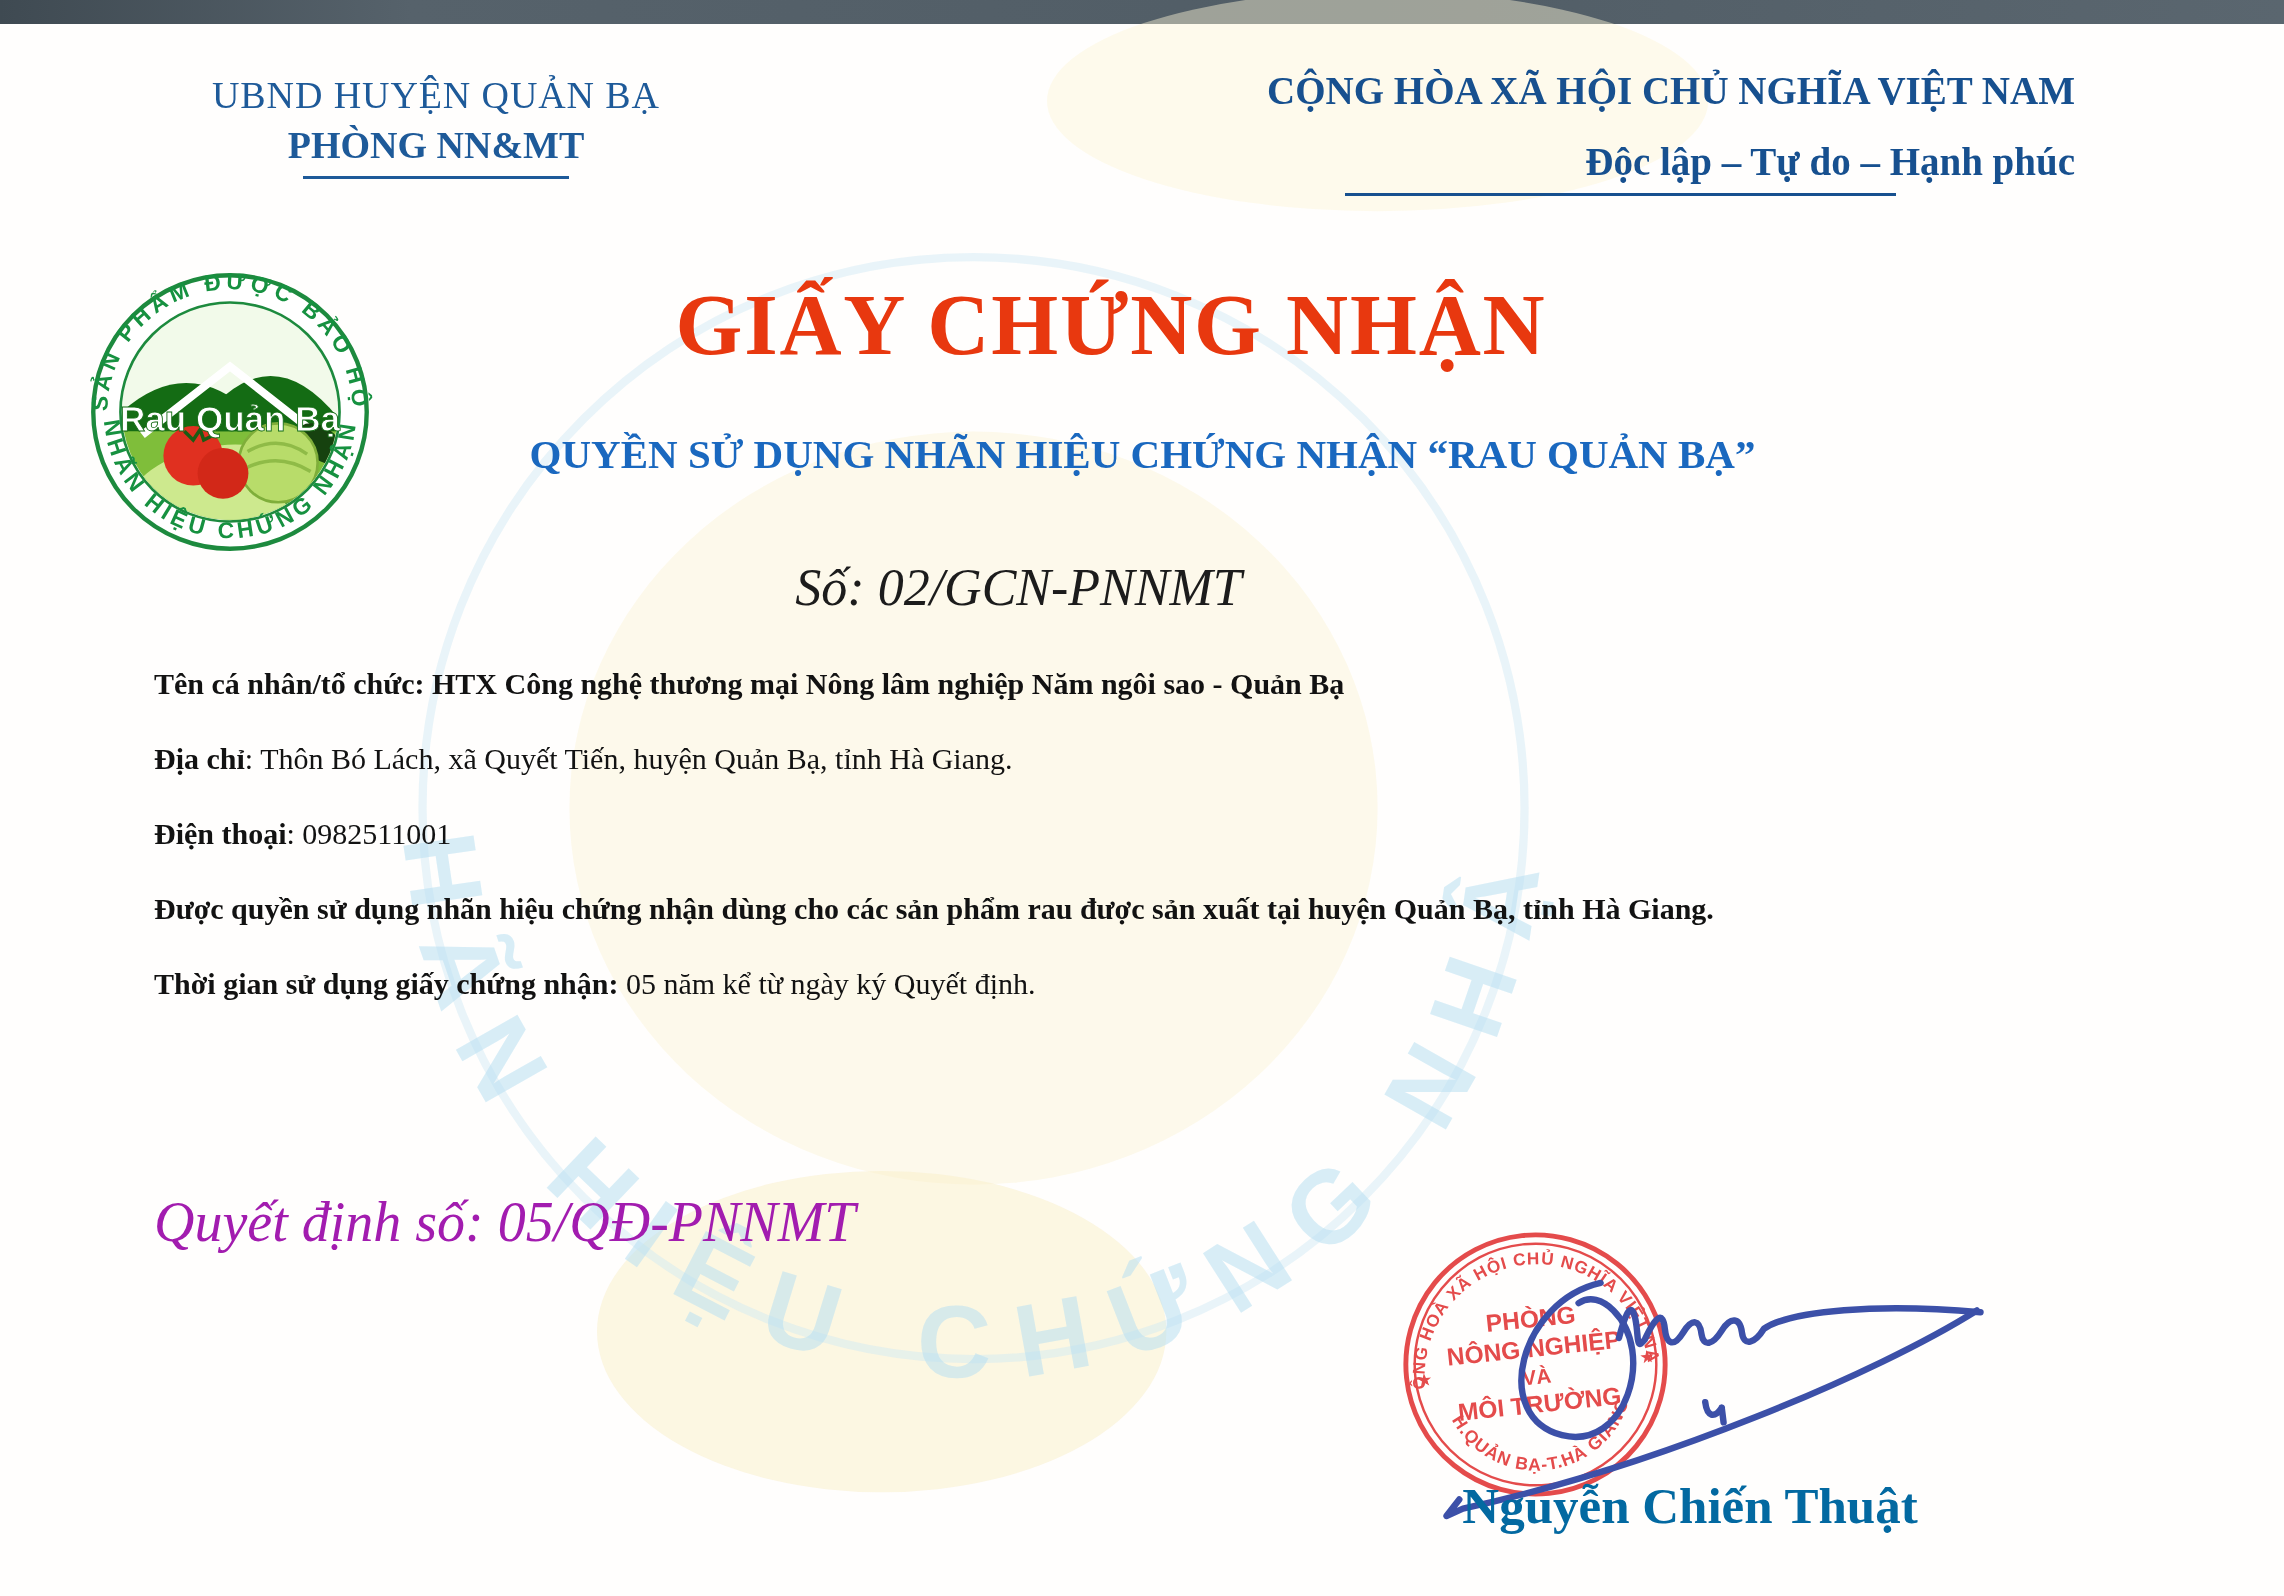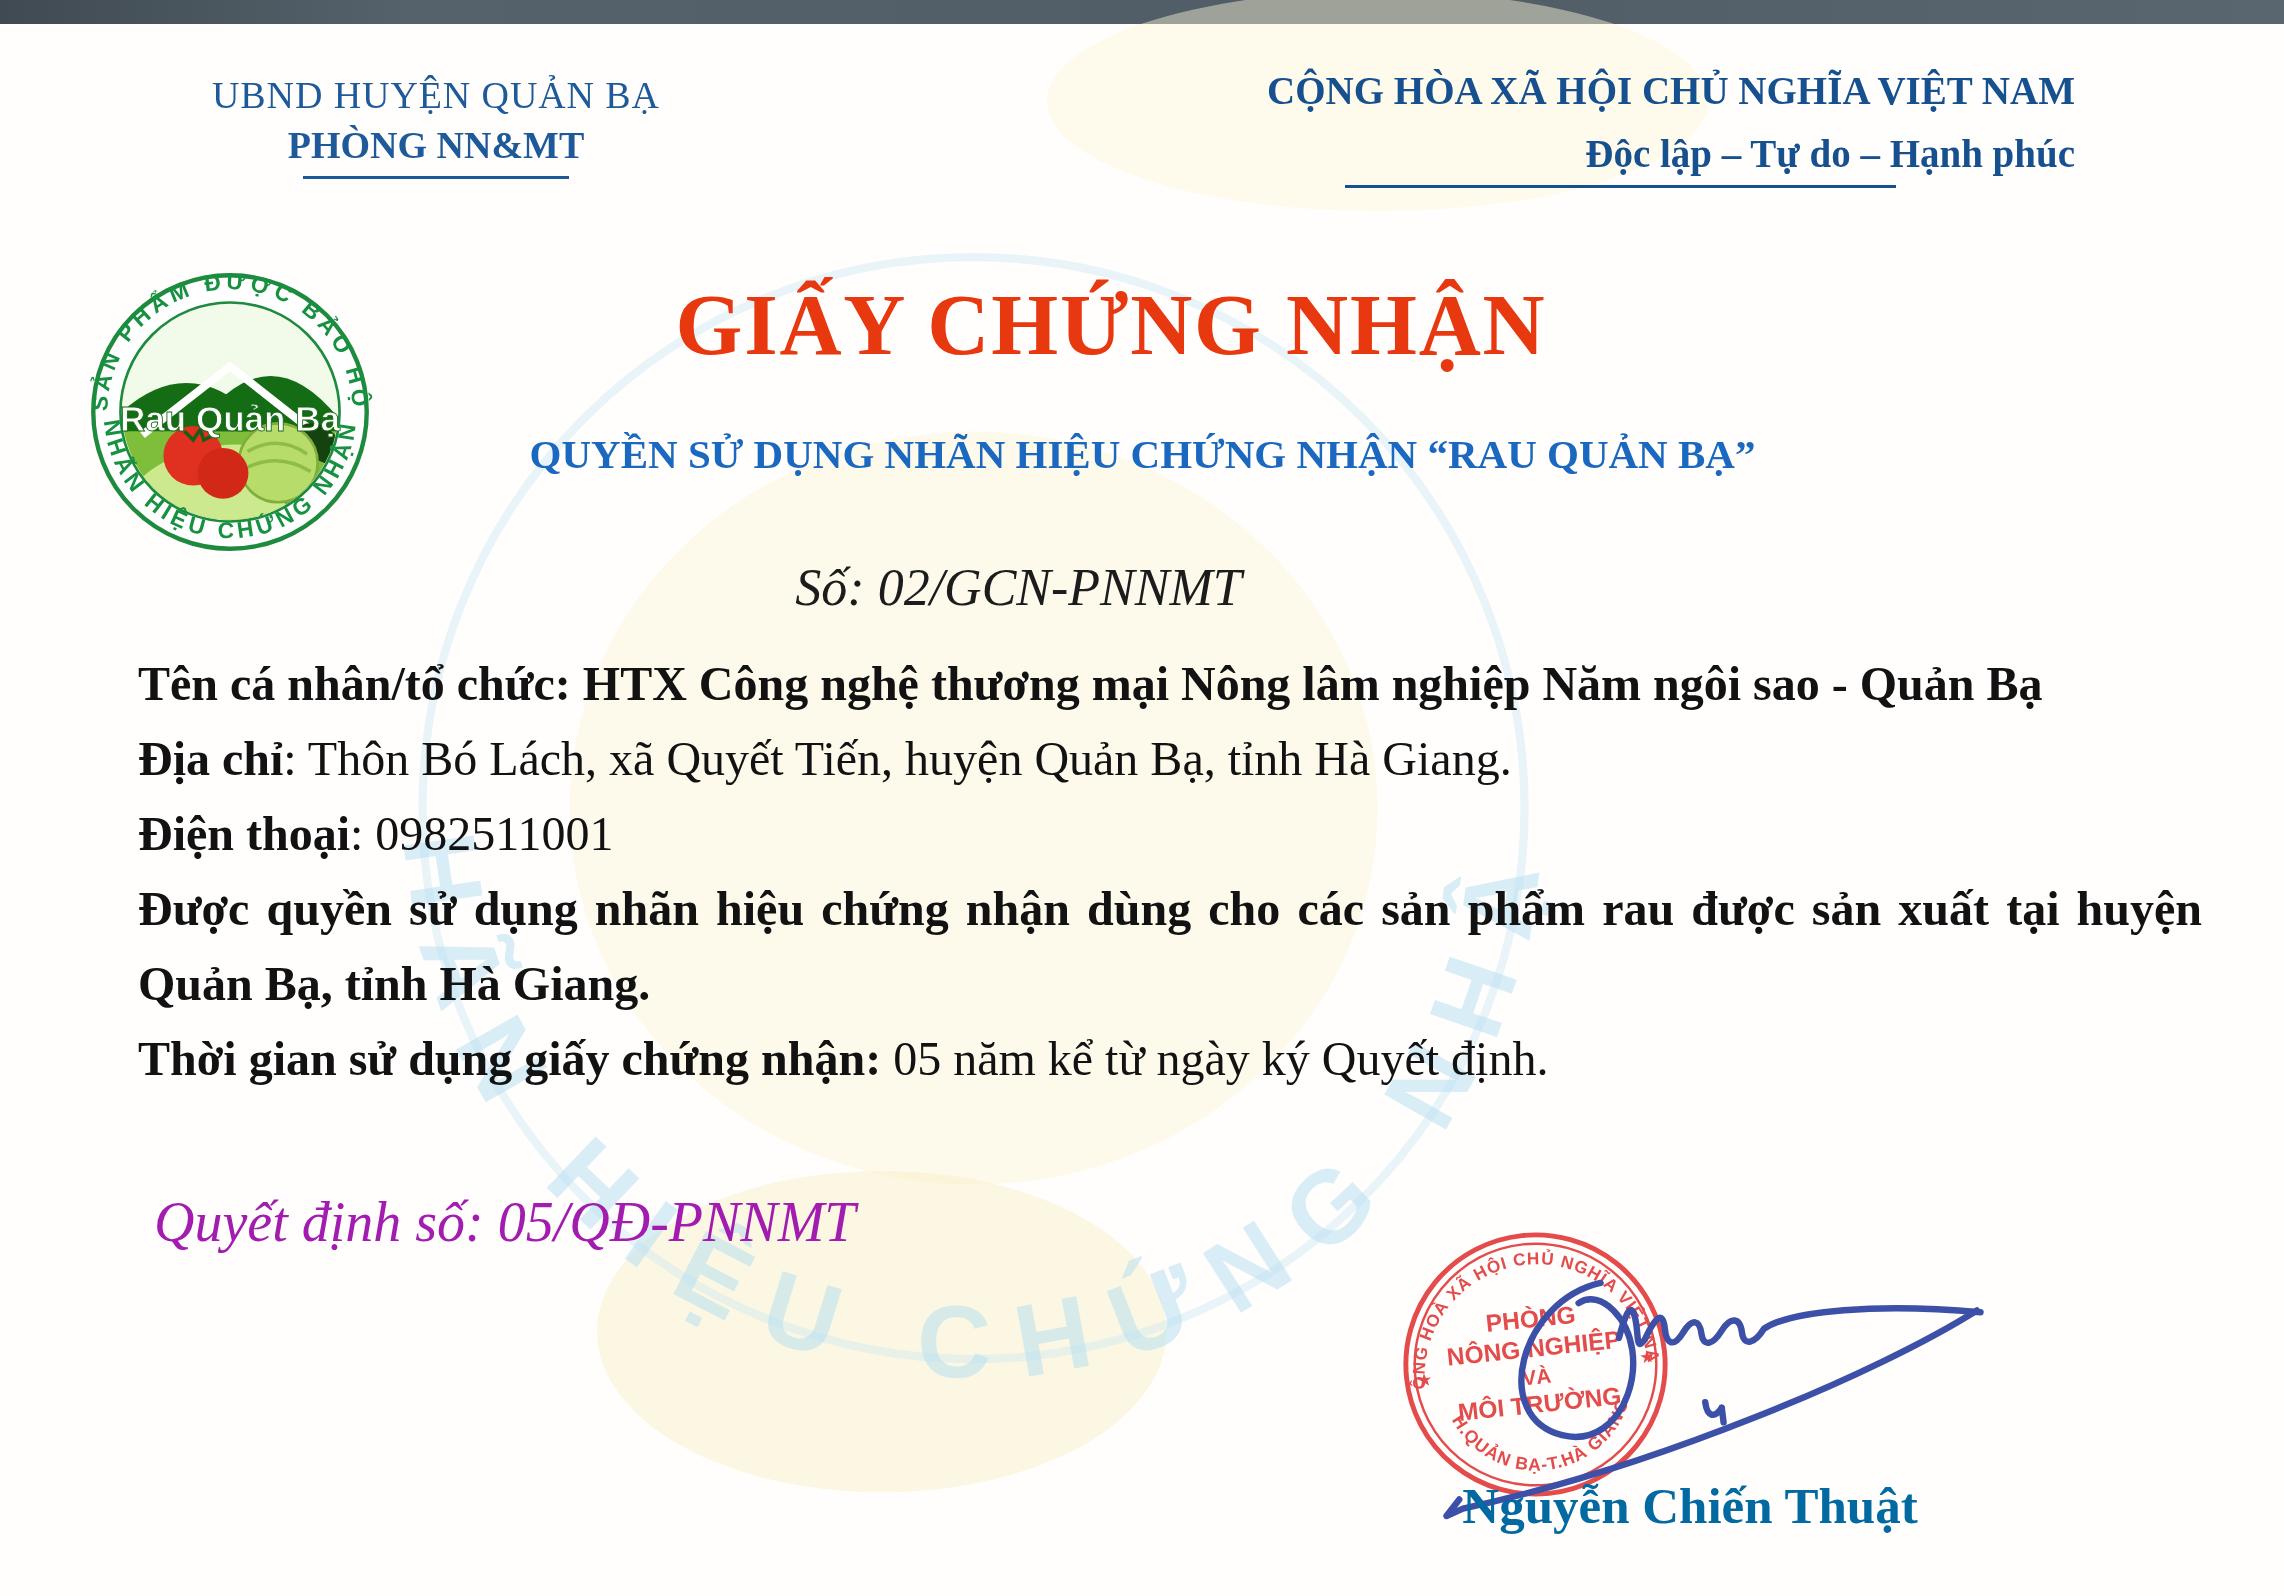--- a/index.html
+++ b/index.html
@@ -15,31 +15,31 @@
     background:linear-gradient(90deg,#3f4a52 0%,#56626b 18%,#515d66 60%,#5a666f 100%);}
   .wm{position:absolute;left:0;top:0;z-index:0;pointer-events:none;}
   .z{position:absolute;z-index:3;}
   
   .hdr-left{left:119px;top:73px;width:634px;text-align:center;color:#1e5a99;}
   .hdr-left .l1{font-size:38px;letter-spacing:0.9px;}
   .hdr-left .l2{font-size:38px;font-weight:bold;margin-top:6px;}
   .hdr-left .rule{width:266px;height:2.8px;background:#1e5a99;margin:9.2px auto 0;}
   .hdr-right{left:1166px;top:68px;width:909px;text-align:right;color:#17508f;}
   .hdr-right .l1{font-size:39px;font-weight:bold;}
-  .hdr-right .l2{font-size:39px;font-weight:bold;margin-top:18px;}
+  .hdr-right .l2{font-size:39px;font-weight:bold;margin-top:26px;}
   .hdr-right .rule{width:551px;height:2.8px;background:#17508f;margin:9.2px auto 0;}
   
   .title{left:0;top:275px;width:2222px;text-align:center;
     font-size:86px;font-weight:bold;color:#e8380f;letter-spacing:1.8px;}
   .subtitle{left:0;top:430px;width:2285px;text-align:center;
     font-size:41px;font-weight:bold;color:#1a68bf;}
   .number{left:0;top:558px;width:2037px;text-align:center;
     font-size:52px;font-style:italic;color:#1c1c1c;}
   
-  .bodytext{left:138px;top:646px;width:2064px;font-size:48px;color:#121212;line-height:75px;}
+  .bodytext{left:154px;top:646px;width:2064px;font-size:30px;color:#121212;line-height:75px;}
   .bodytext p{margin:0;}
   .b{font-weight:bold;}
   .just{text-align:justify;}
   .nowrap{white-space:nowrap;}
   
   .decision{left:154px;top:1190px;font-size:56px;font-style:italic;color:#a21caf;}
   .signblock{left:1286px;top:1146px;width:799px;text-align:center;color:#141414;}
   .signblock .date{font-size:43px;font-style:italic;}
   .signblock .role{font-size:51px;font-weight:bold;margin-top:9.2px;letter-spacing:0.9px;}
   .signername{left:1332px;top:1477px;width:716px;text-align:center;

